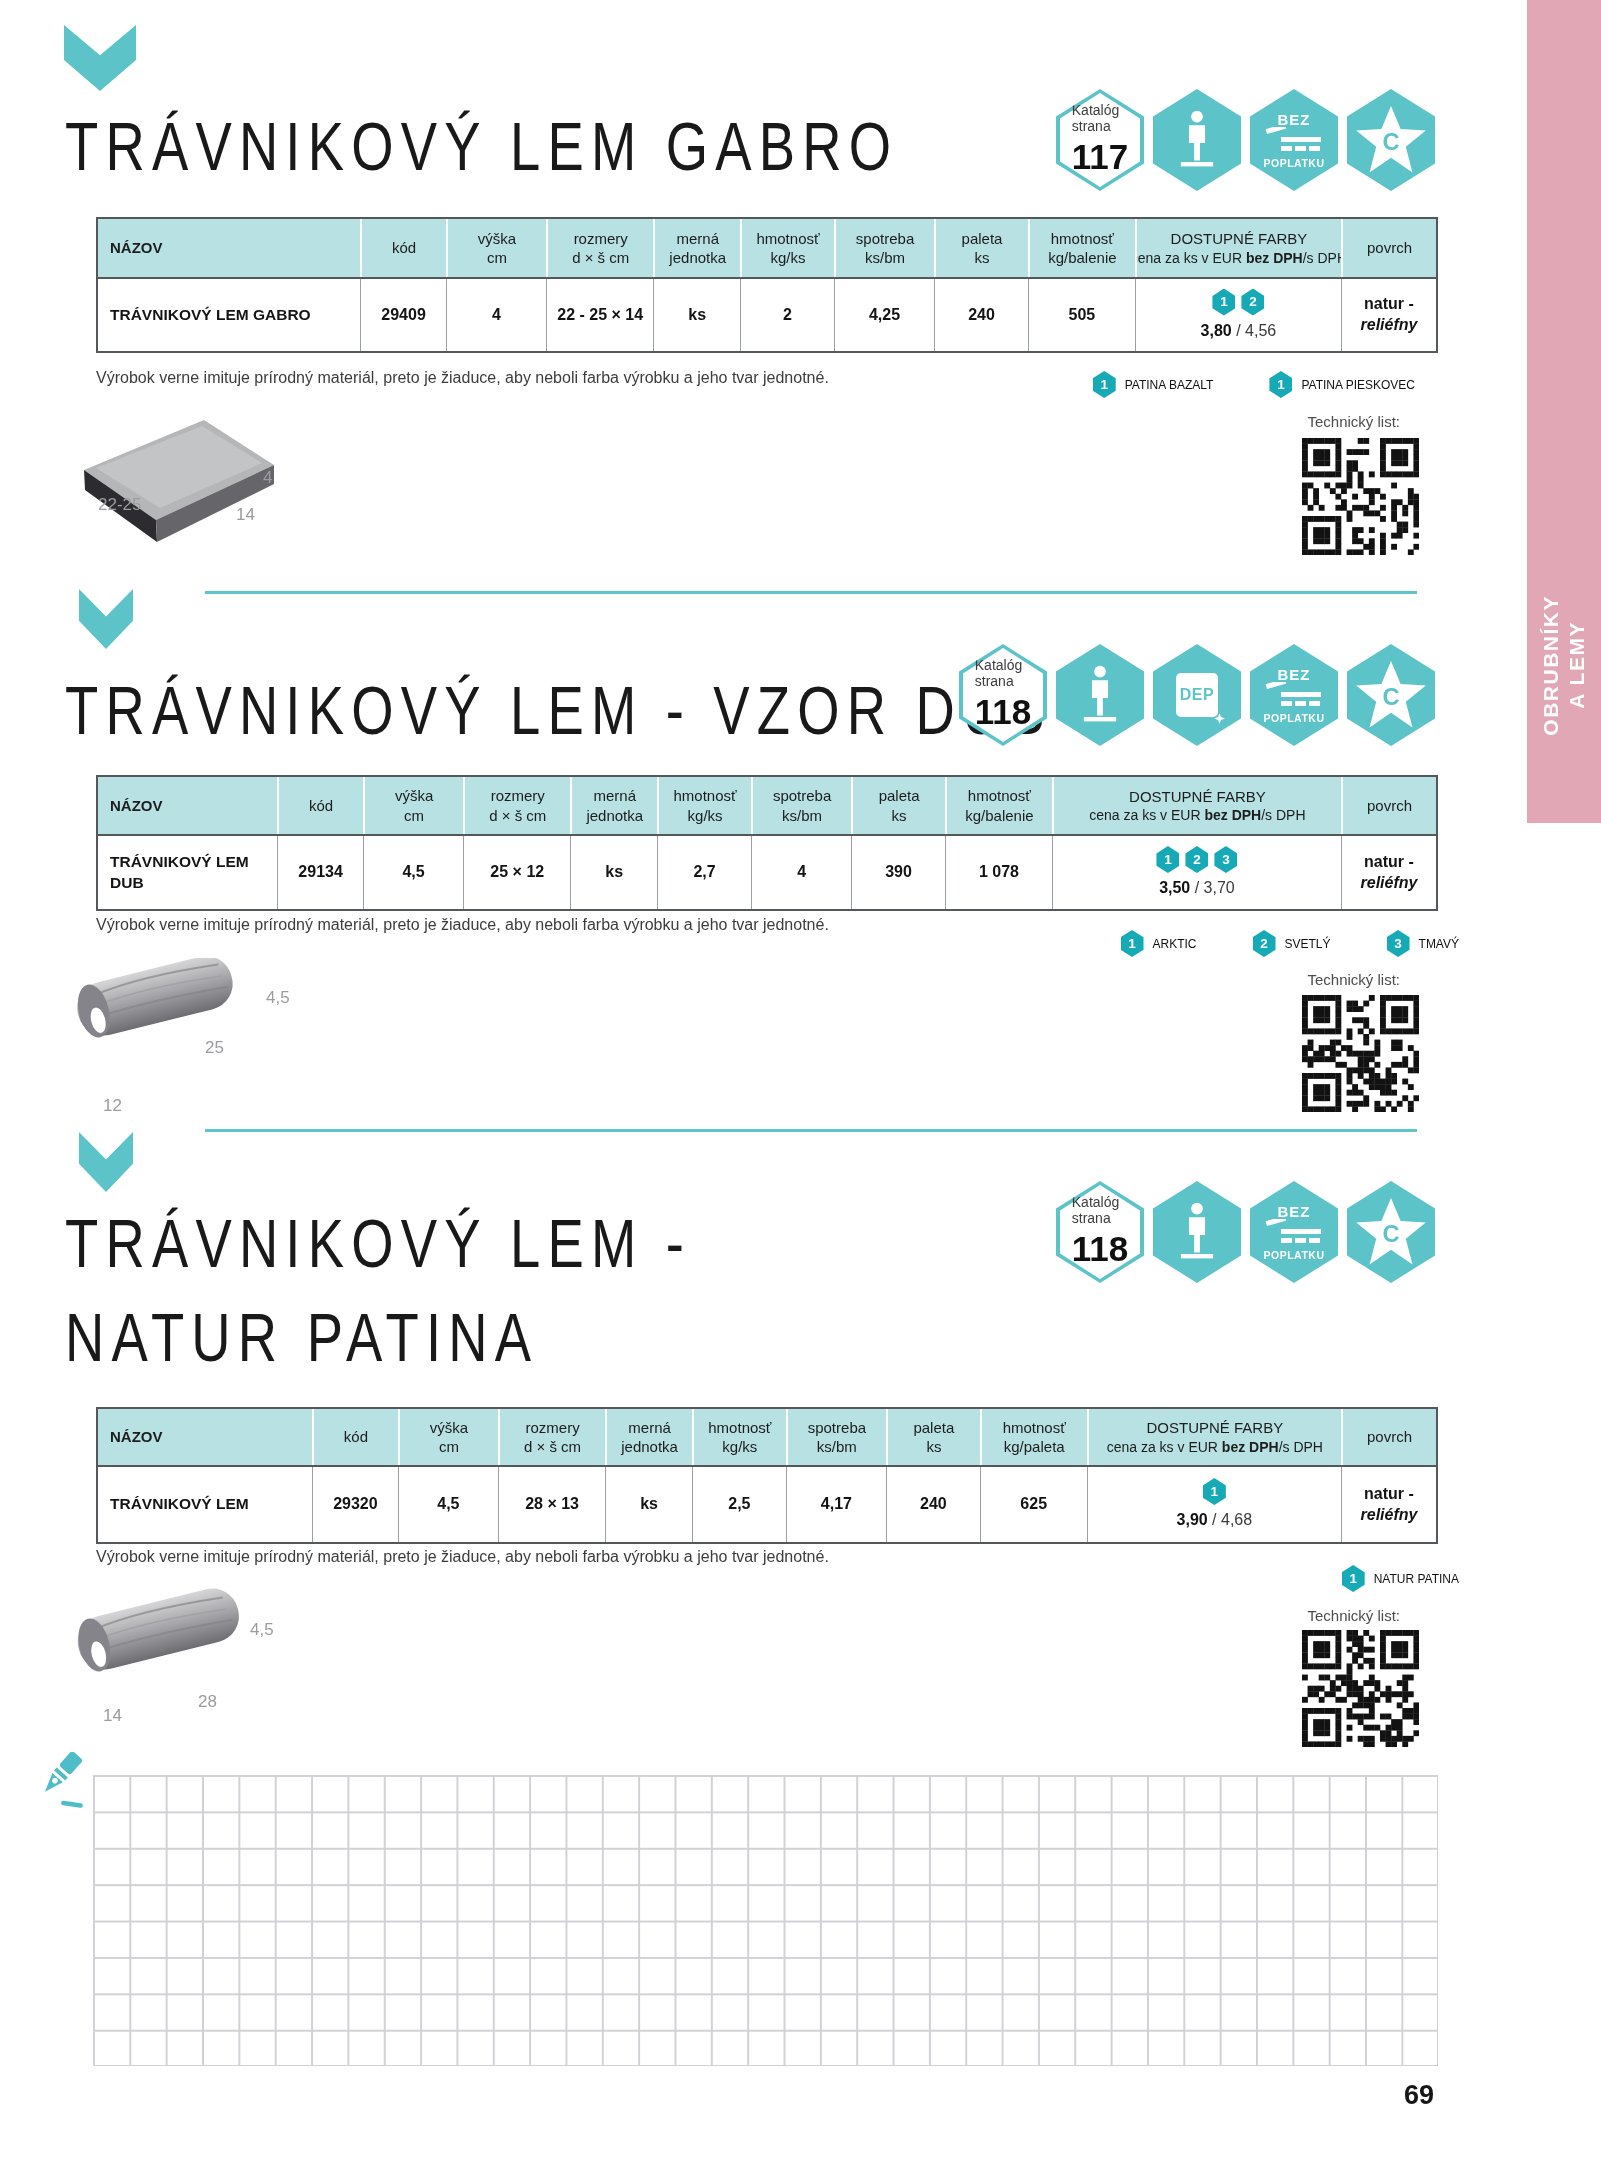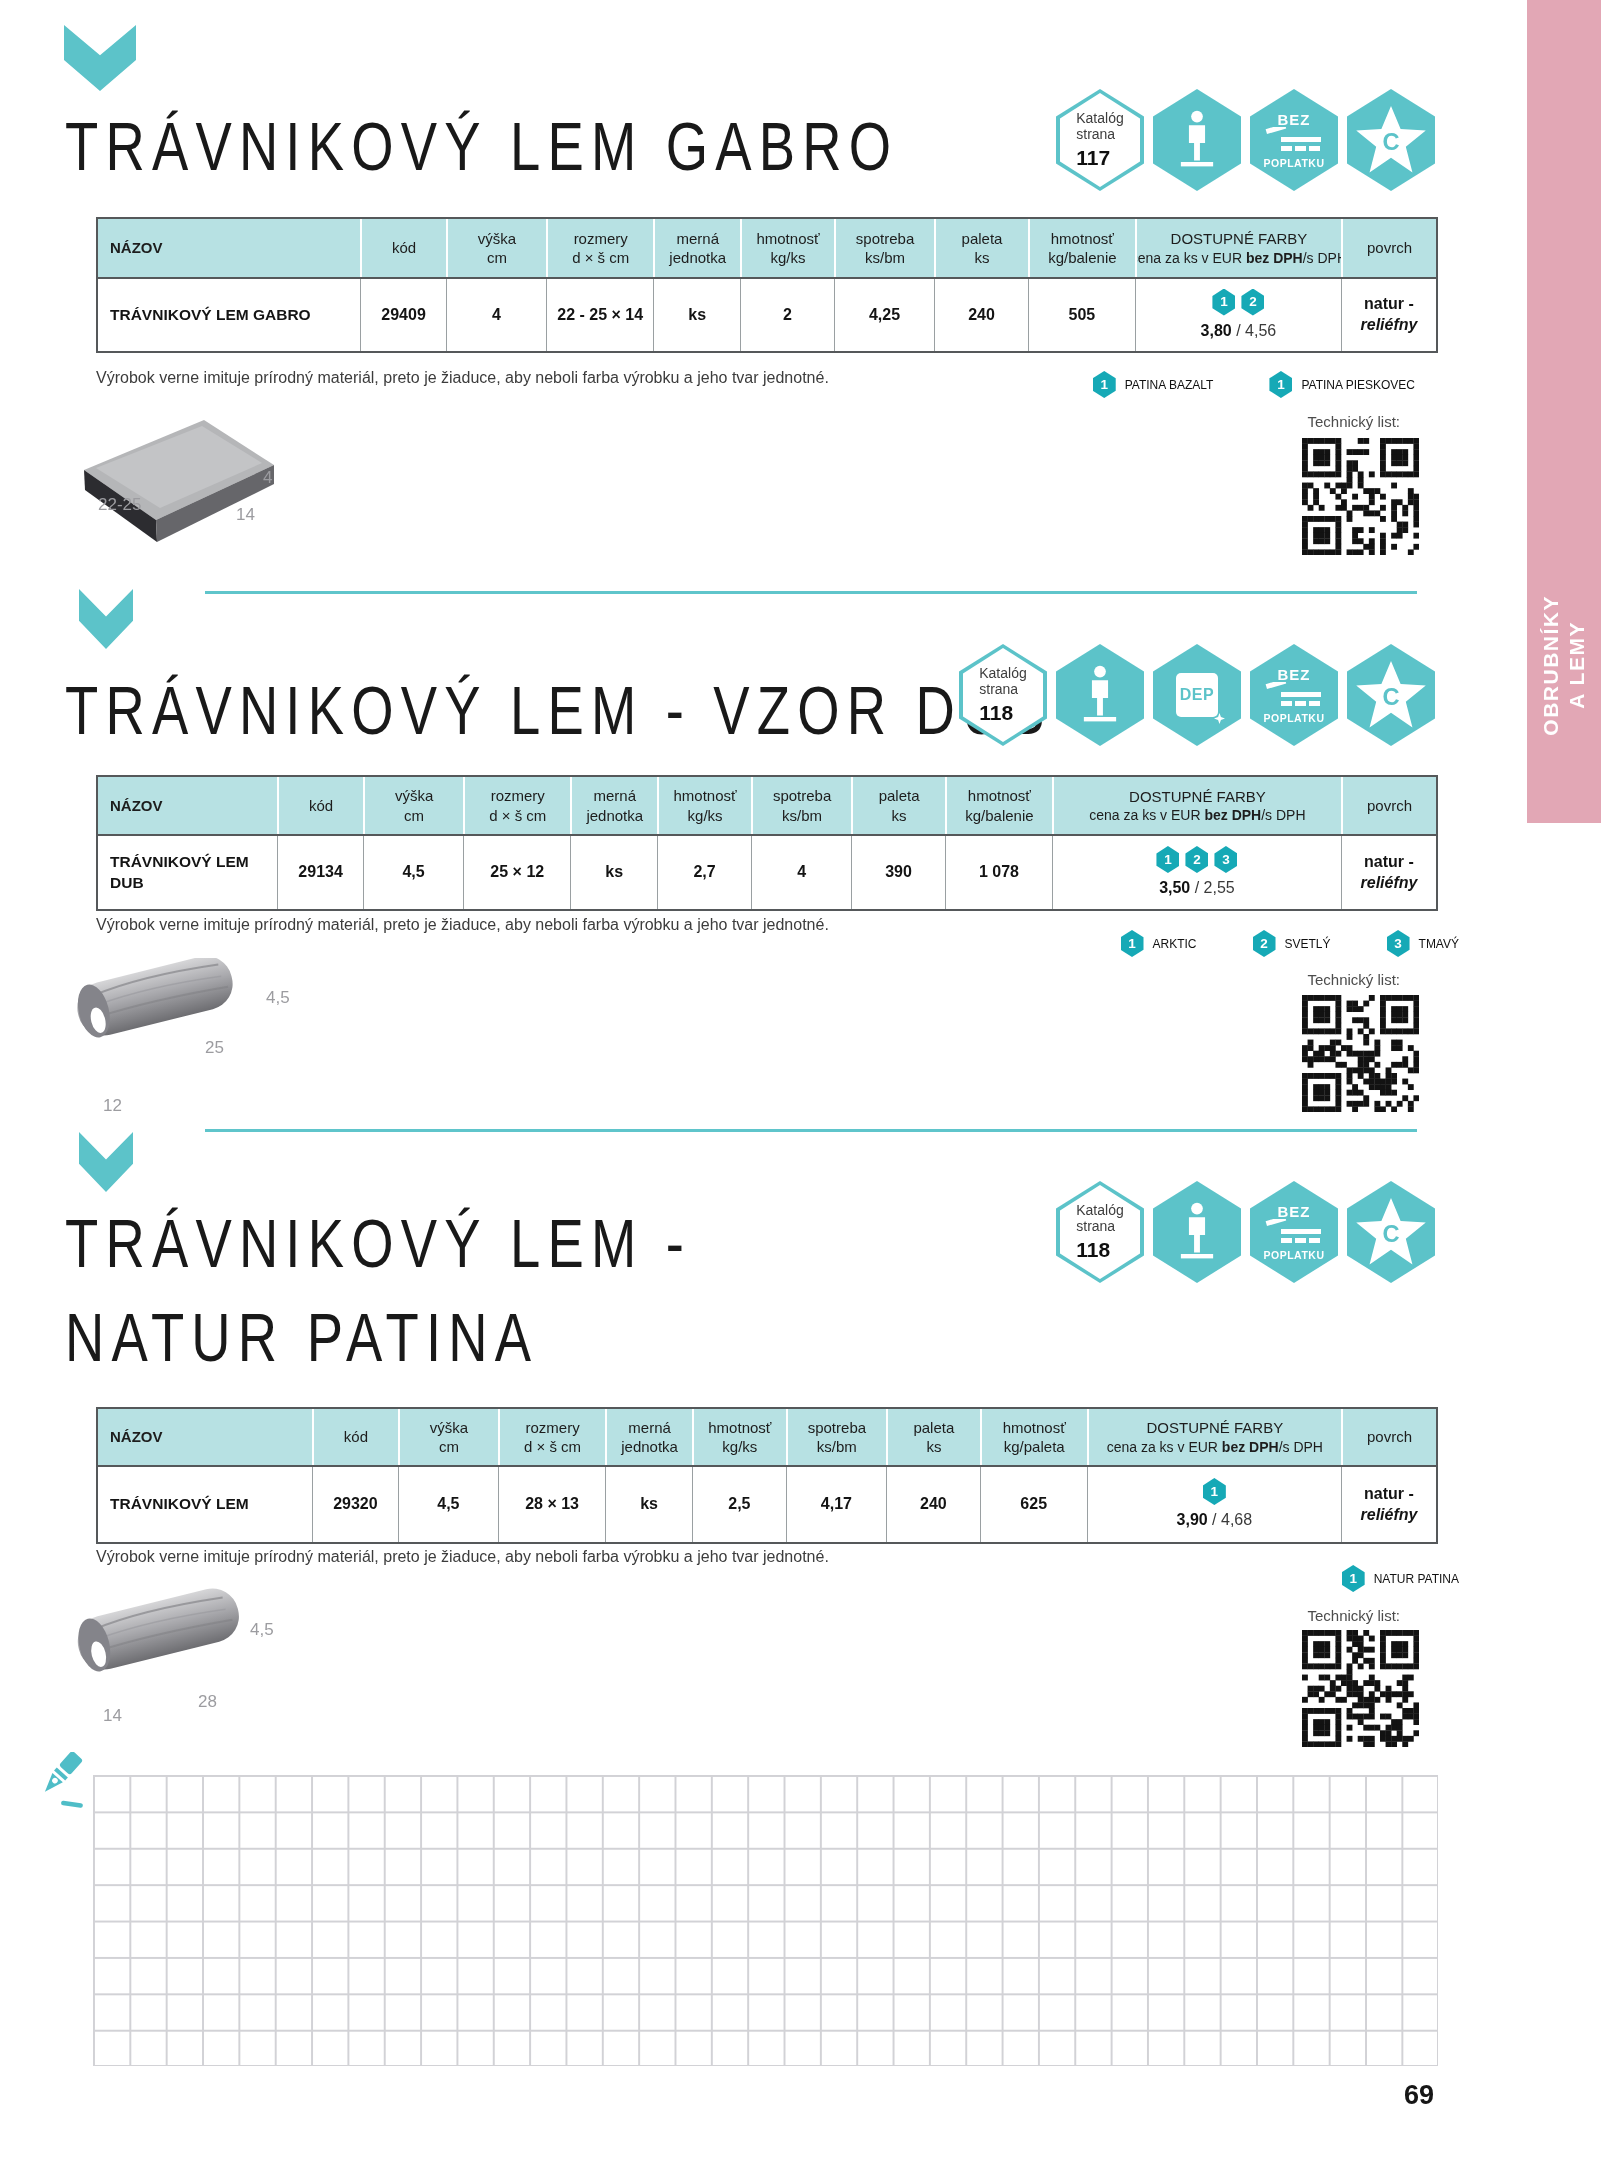--- a/index.html
+++ b/index.html
@@ -19,21 +19,21 @@
   .sec-title{position:absolute;left:65px;font-size:68px;line-height:1;color:#191919;
         letter-spacing:9px;white-space:nowrap;transform:scaleX(0.8);transform-origin:0 0;}
   
   .hex{position:absolute;width:88px;height:102px;background:#5cc3c9;
         clip-path:polygon(50% 0,100% 27%,100% 73%,50% 100%,0 73%,0 27%);
         display:flex;align-items:center;justify-content:center;flex-direction:column;}
   .hex-inner{position:absolute;left:4px;top:4px;right:4px;bottom:4px;background:#fff;
         clip-path:polygon(50% 0,100% 27%,100% 73%,50% 100%,0 73%,0 27%);}
   .hex-content{position:relative;z-index:1;text-align:left;line-height:1.15;}
   .cat-word{display:block;font-size:14px;color:#3d3d3d;}
-  .cat-num{display:block;font-size:21px;font-weight:bold;color:#101010;margin-top:3px;}
+  .cat-num{display:block;font-size:35px;font-weight:bold;color:#101010;margin-top:3px;}
   .person-svg{width:44px;height:64px;}
   .bez-wrap{text-align:center;line-height:1;}
   .bez1{display:block;color:#fff;font-weight:bold;font-size:15px;letter-spacing:1px;}
   .bez2{display:block;color:#fff;font-weight:bold;font-size:10.5px;letter-spacing:0.5px;margin-top:2px;}
   .dep-box{width:42px;height:44px;background:#fff;border-radius:5px;display:flex;align-items:center;
         justify-content:center;color:#5cc3c9;font-weight:bold;font-size:16px;letter-spacing:0.5px;}
   .dep-spark{position:absolute;z-index:1;right:16px;bottom:22px;width:11px;height:11px;background:#fff;
         clip-path:polygon(50% 0,63% 37%,100% 50%,63% 63%,50% 100%,37% 63%,0 50%,37% 37%);}
   .star-svg{width:74px;height:74px;}
   
@@ -521,21 +521,21 @@
       <div class="bcell c5">2,7</div>
       <div class="bcell c6">4</div>
       <div class="bcell c7">390</div>
       <div class="bcell c8">1 078</div>
       <div class="bcell c9">
         <div class="shex-row">
           <span class="shex">1</span>
           <span class="shex">2</span>
           <span class="shex">3</span>
         </div>
-        <div class="price"><b>3,50</b><span> / 2,55</span></div>
+        <div class="price"><b>3,50</b><span> / 3,70</span></div>
       </div>
       <div class="bcell c10">
           <span>natur -</span>
           <span class="povrch-it">reliéfny</span>
         </div>
     </div>
   </div>
 
   <div class="note" style="top:916px;">Výrobok verne imituje prírodný materiál, preto je žiaduce, aby neboli farba výrobku a jeho tvar jednotné.</div>
 

